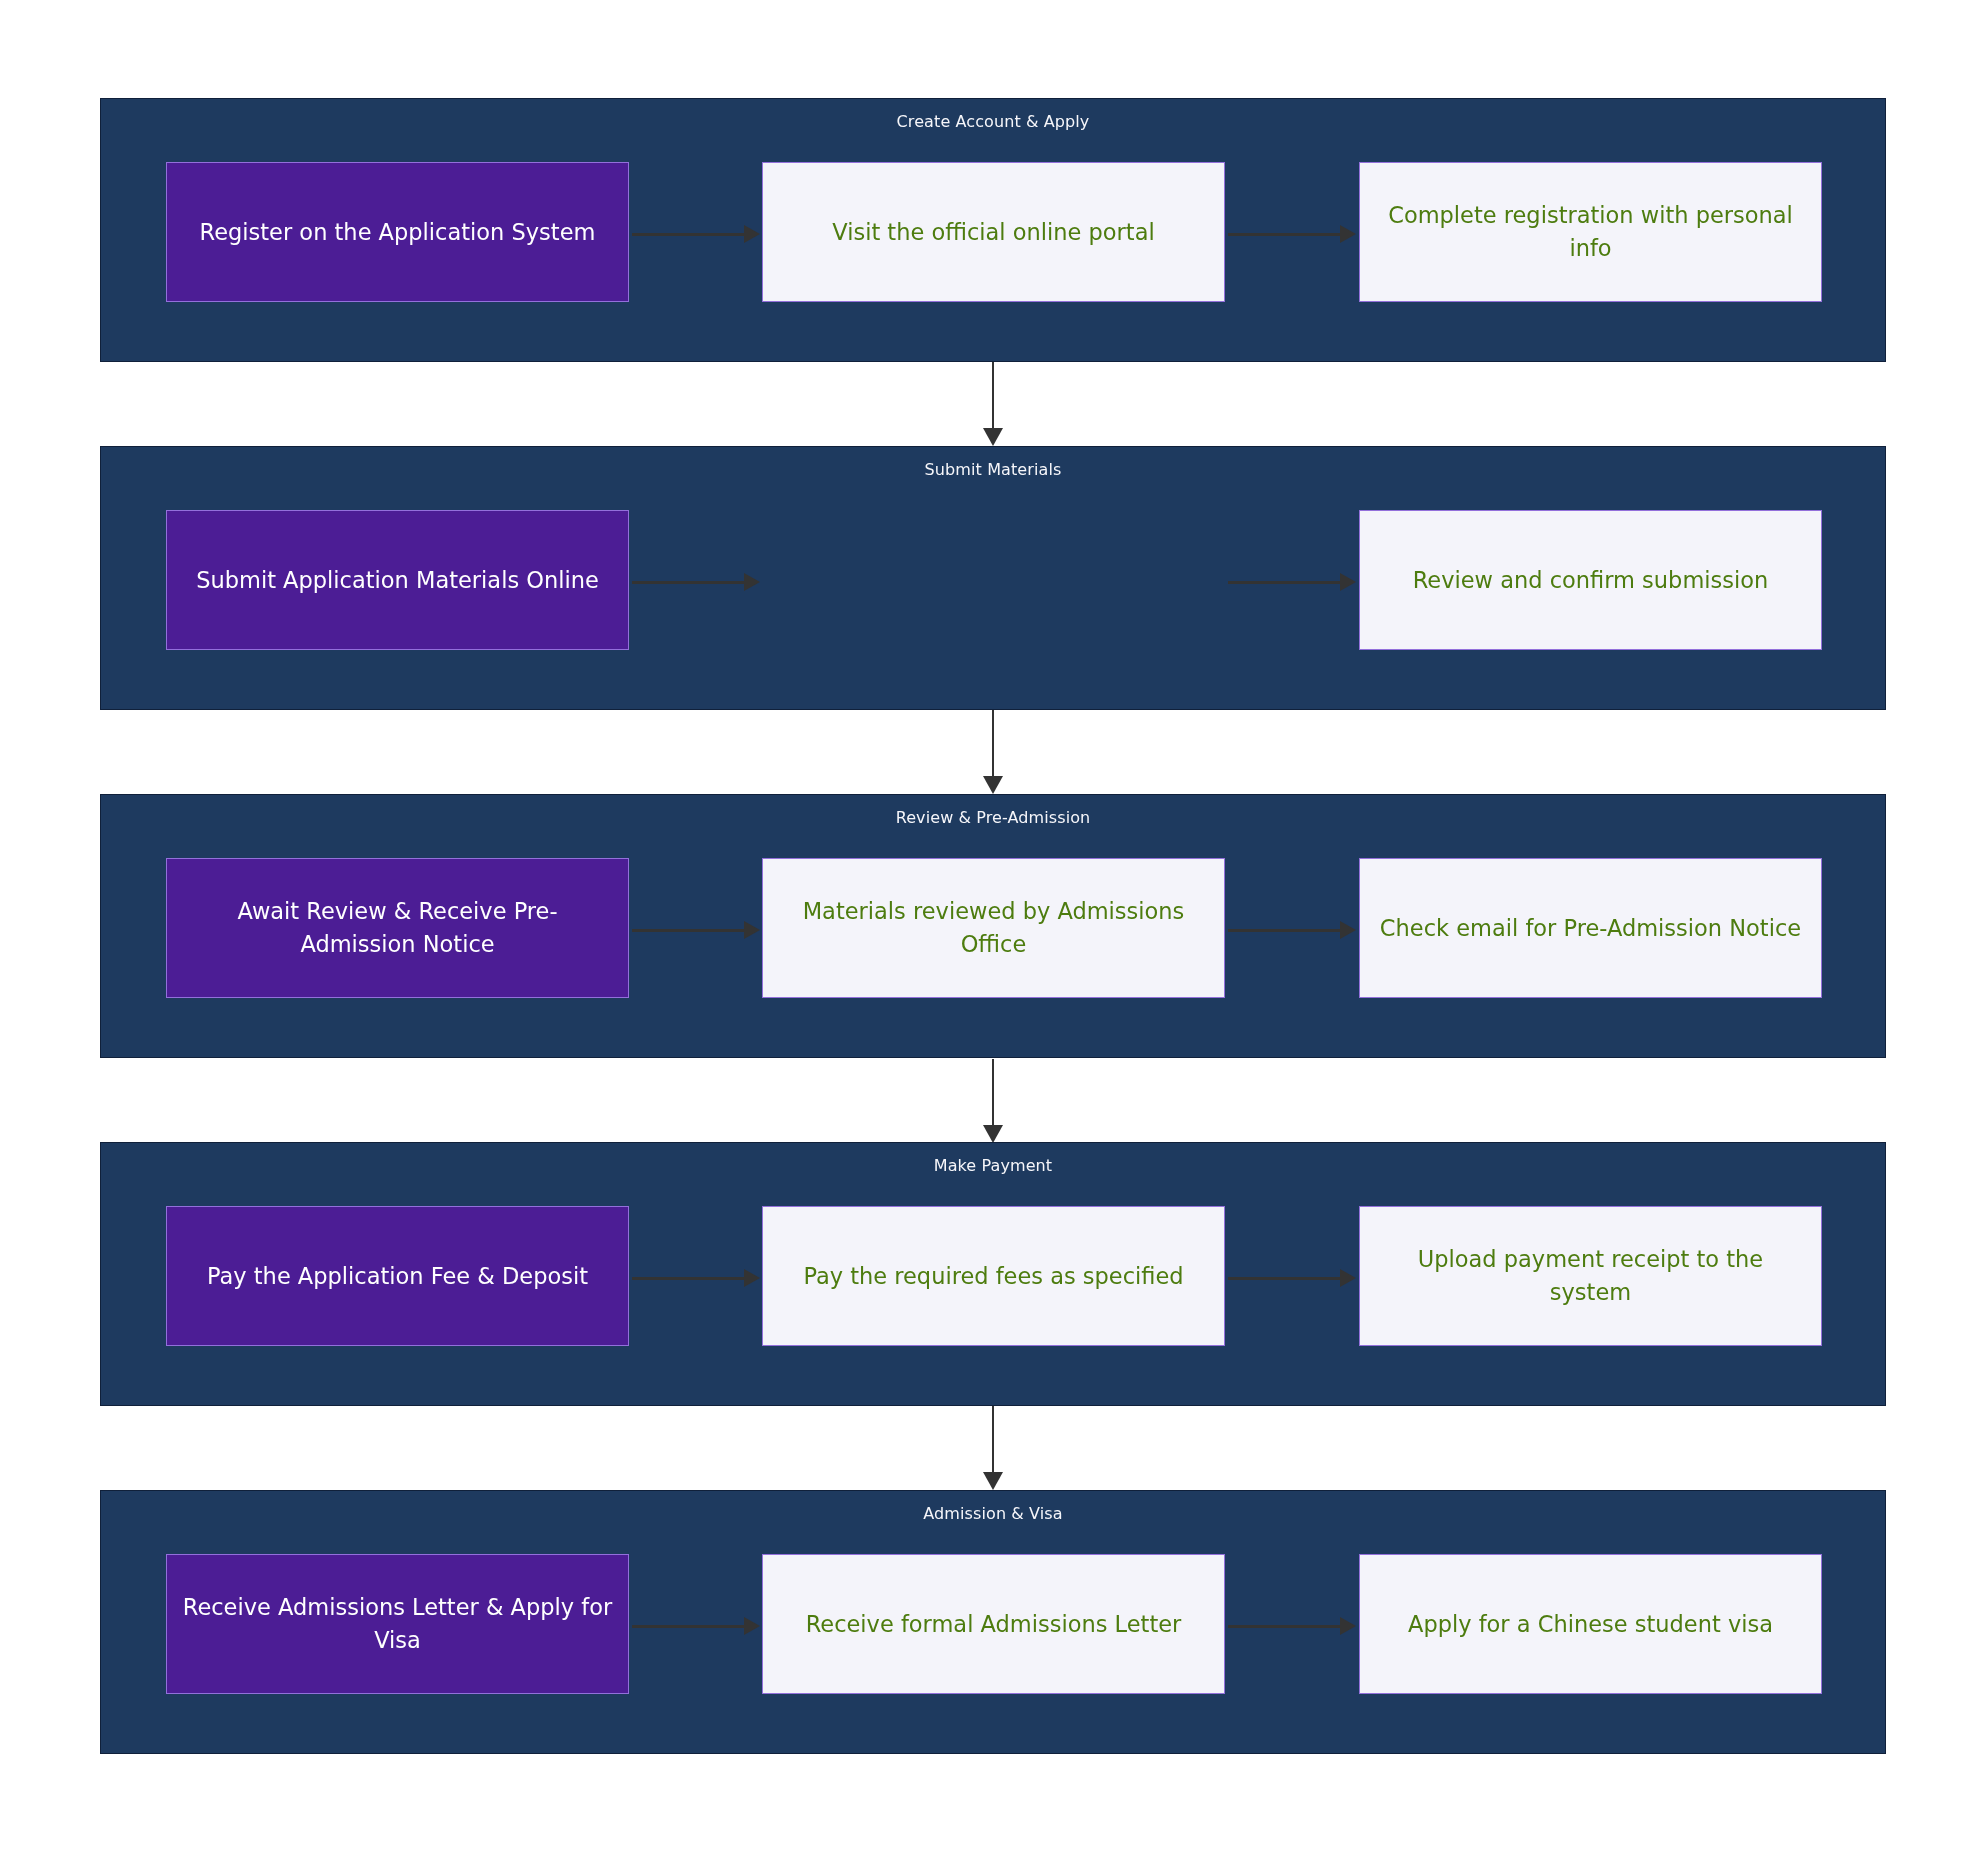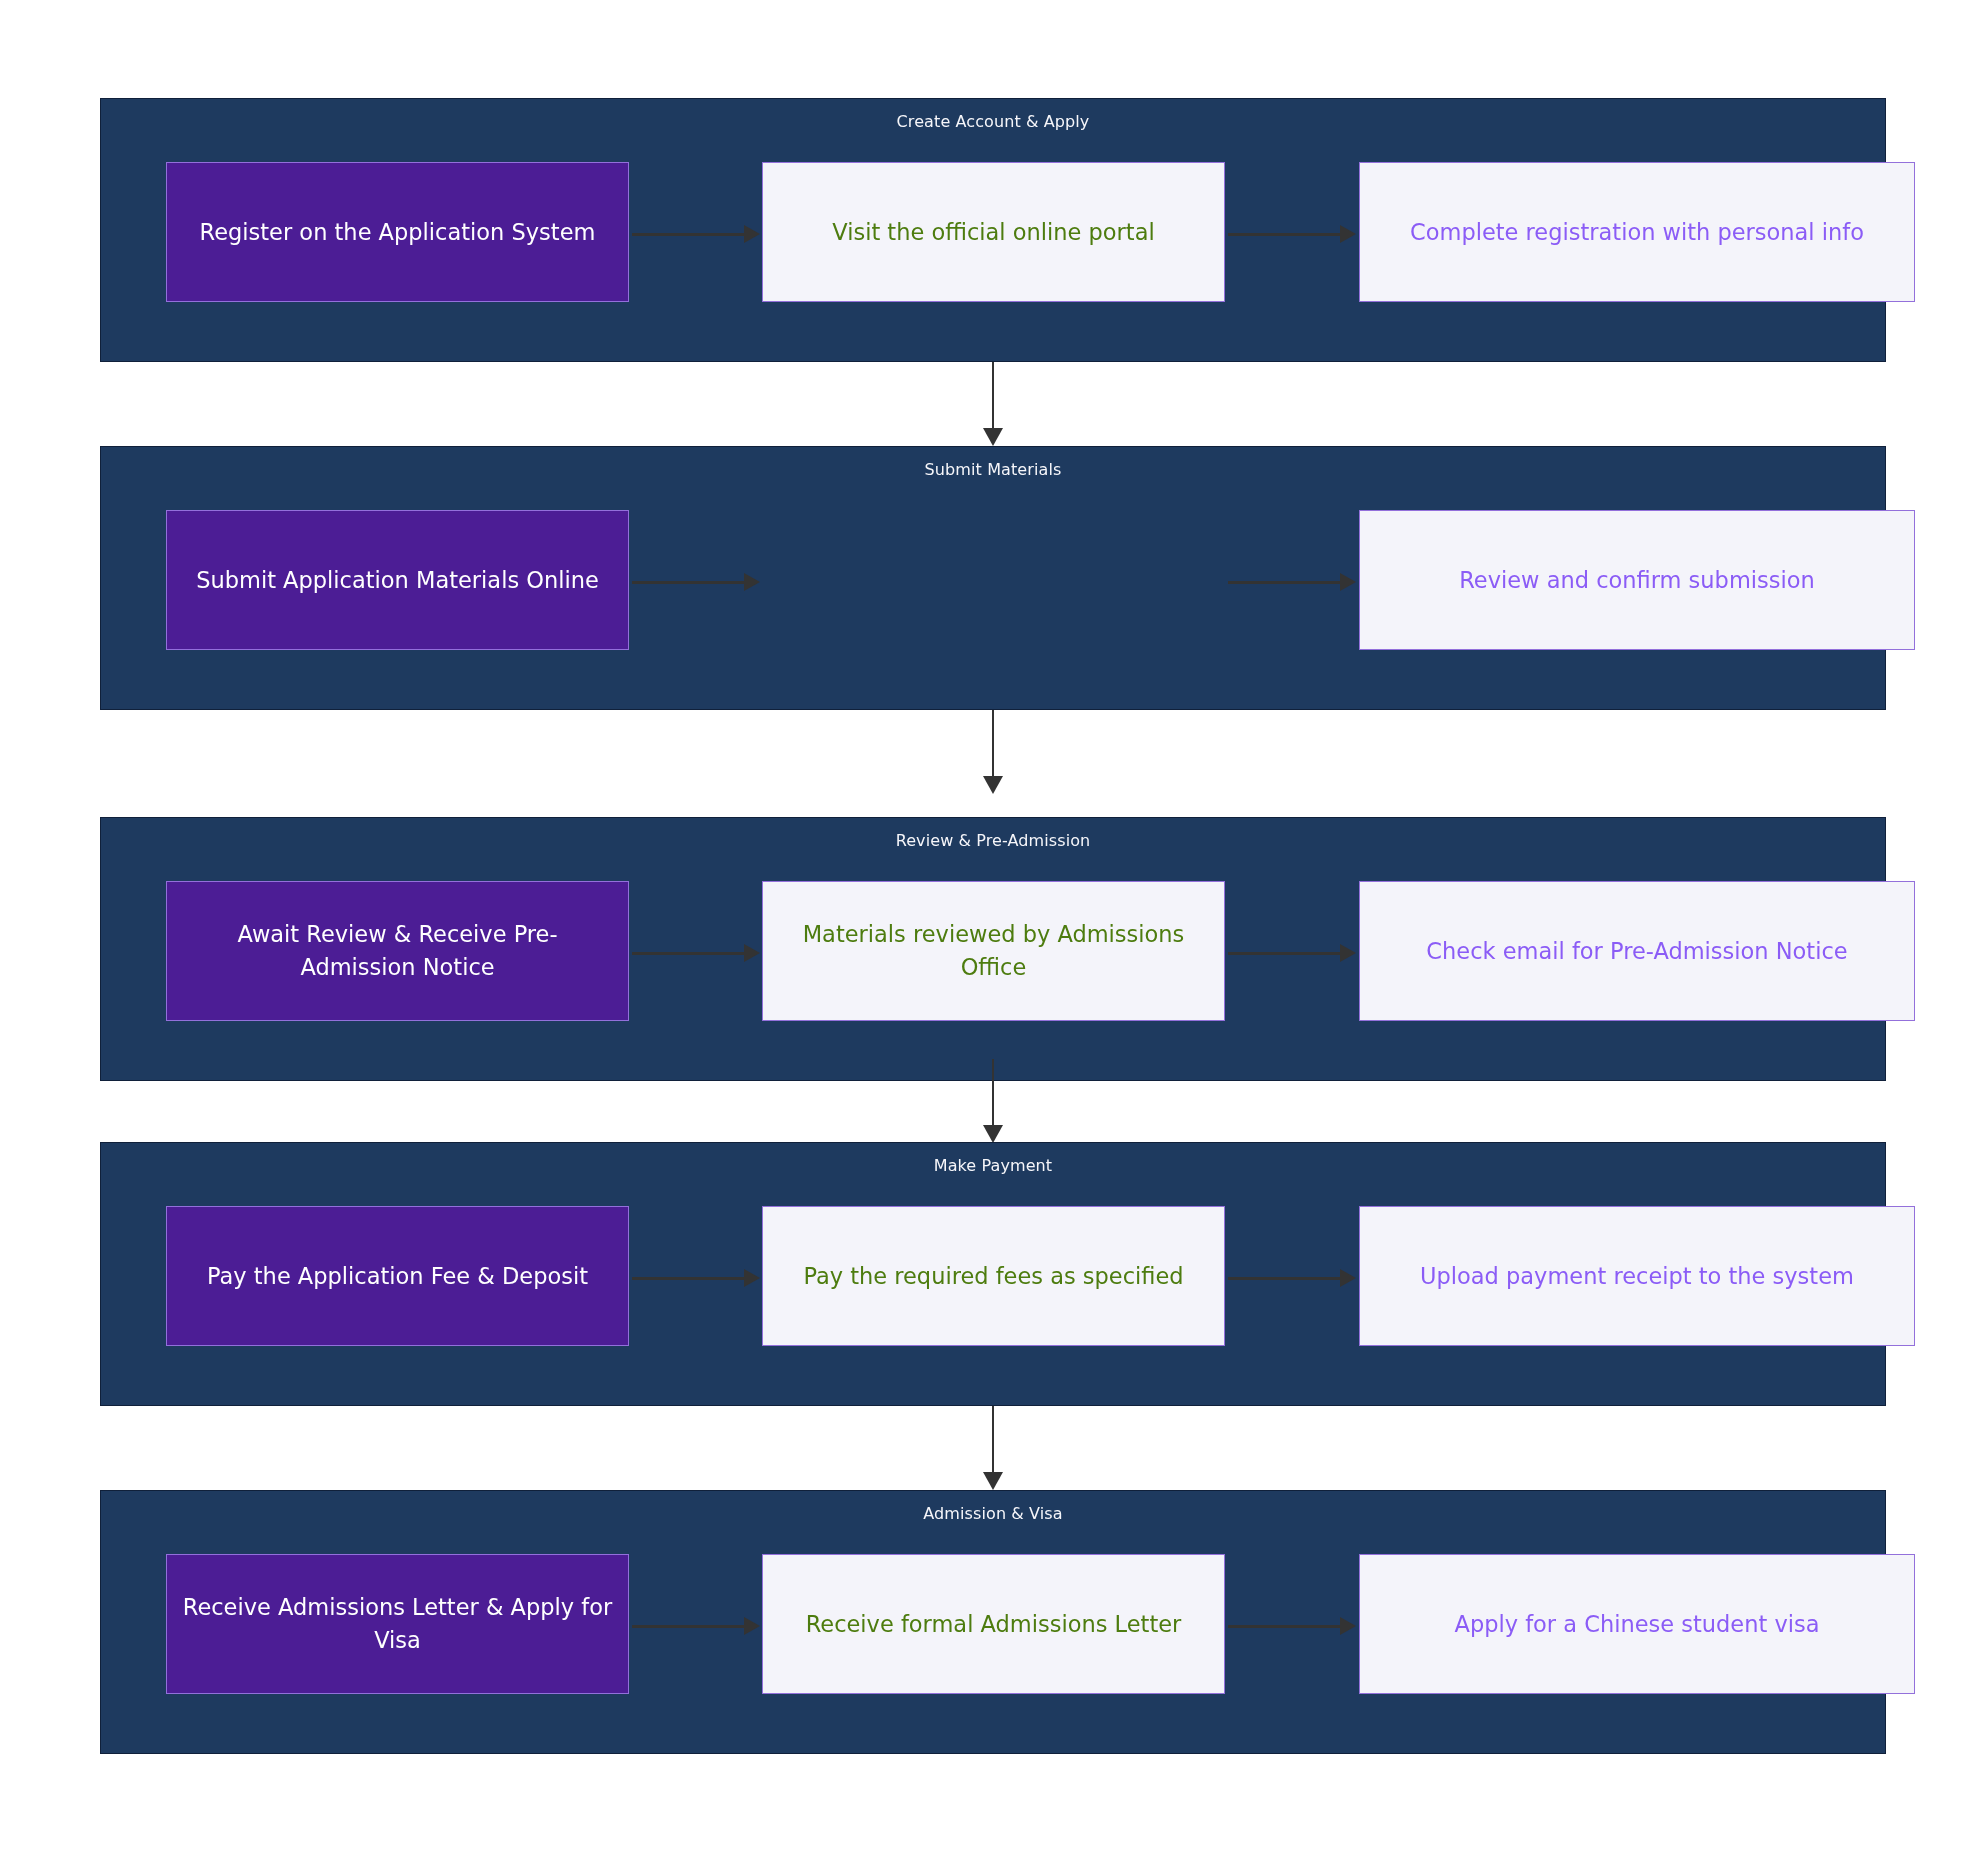--- a/index.html
+++ b/index.html
@@ -78,23 +78,23 @@
 
   .node.detail-a {
     left: 661px;           
     width: 463px;
     background: #f4f4fa;
     color: #4d7c0f;
   }
 
   .node.detail-b {
     left: 1258px;           
-    width: 556px;
+    width: 463px;
     background: #f4f4fa;
-    color: #8b5cf6;
+    color: #4d7c0f;
   }
 
   
   .h-arrow {
     position: absolute;
     top: 133px;             
     height: 3.6px;
     background: transparent;
   }
   .h-arrow .shaft {
@@ -200,21 +200,21 @@
     <div class="node detail-b">
       <span class="node-label">Review and confirm submission</span>
     </div>
   </div>
 
   <div class="v-arrow" style="top:710px; height:84px;">
     <span class="shaft"></span>
     <span class="head"></span>
   </div>
 
-  <div class="stage" style="top:794px;margin-top:23px;">
+  <div class="stage" style="top:794px;">
     <div class="stage-title">Review &amp; Pre-Admission</div>
 
     <div class="node primary">
       <span class="node-label">Await Review &amp; Receive Pre-Admission Notice</span>
     </div>
 
     <div class="h-arrow a1">
       <span class="shaft"></span>
       <span class="head"></span>
     </div>

